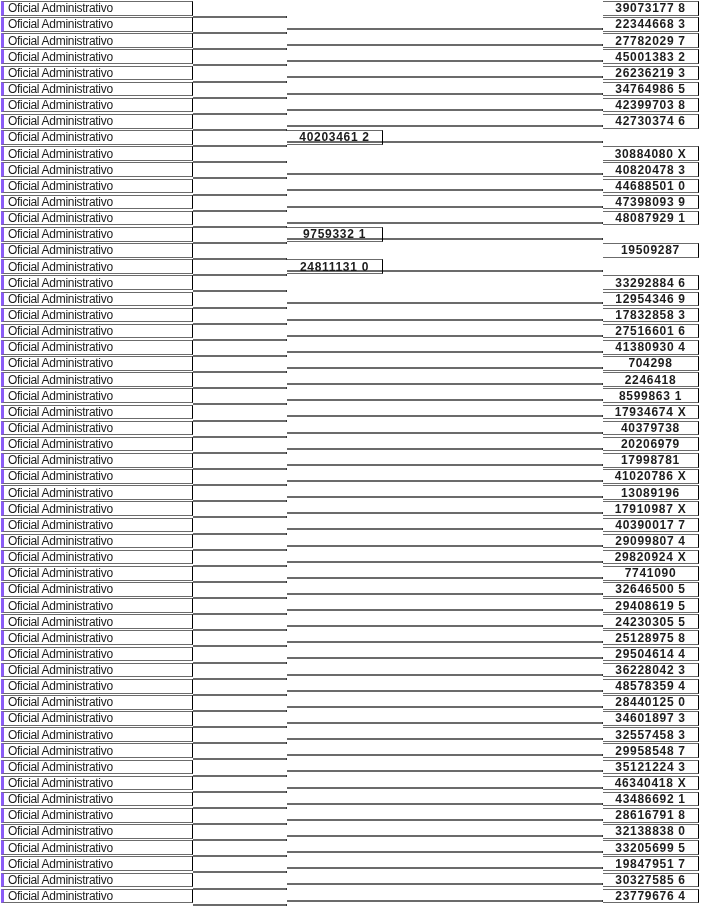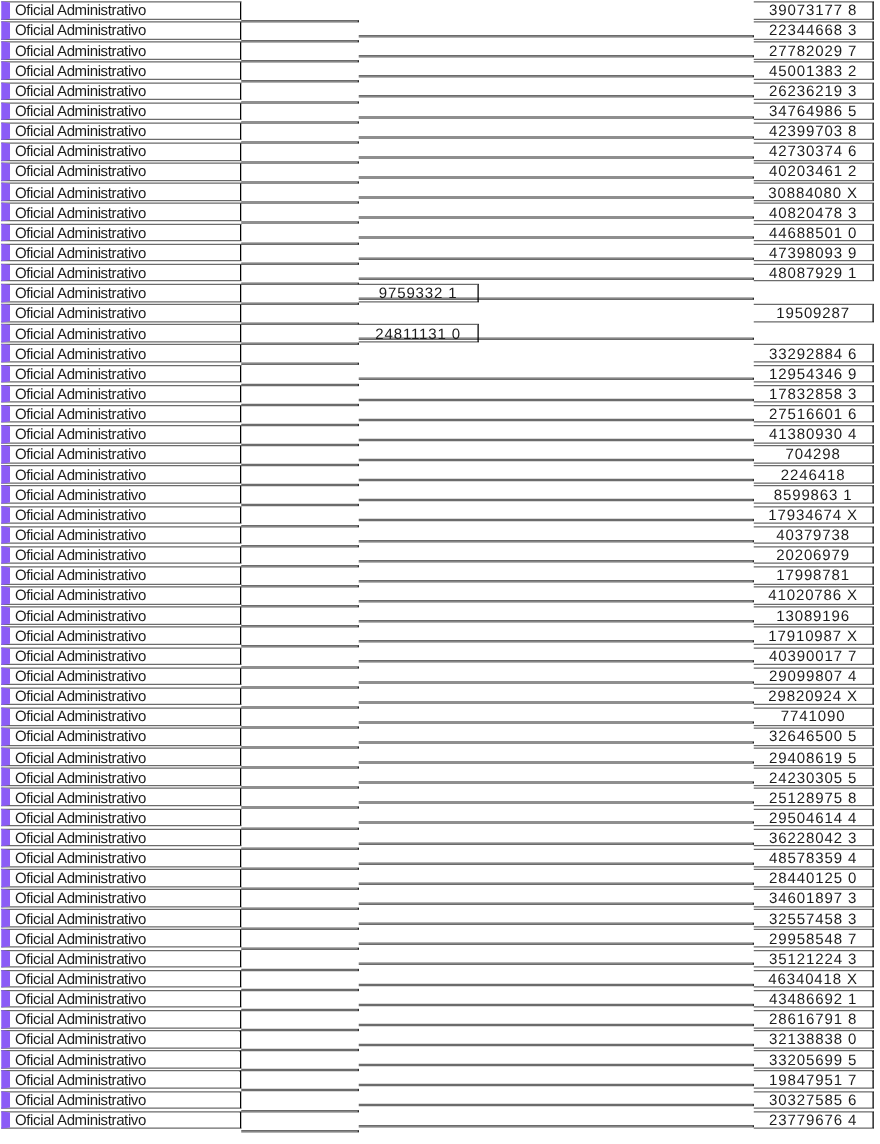--- a/index.html
+++ b/index.html
@@ -25,24 +25,24 @@
     border-bottom: 1px solid #6b6b6b;
     border-right: 1px solid #000000;
     display: flex;
     align-items: center;
     overflow: hidden;
     white-space: nowrap;
     font-size: 12px;
     letter-spacing: -0.3px;
     color: #1c1c1c;
   }
-  .c1 { width: 192px; border-left: 7px solid #8b5cf6; padding-left: 4px; }
+  .c1 { width: 192px; border-left: 3px solid #8b5cf6; padding-left: 4px; }
   .c2 { width: 94px;  justify-content: center; margin-top: 15px; }
   .c3 { width: 316px; padding-left: 4px; margin-top: 27px; }
-  .c4 { width: 96px;  justify-content: center; letter-spacing: 0.7px; }
+  .c4 { width: 96px;  justify-content: center; letter-spacing: 0.7px; font-weight: bold; }
 </style>
 </head>
 <body>
 
 <div id="table">
   <div class="row">
     <div class="cell c1">Oficial Administrativo</div>
     <div class="cell c2">SQC-III</div>
     <div class="cell c3">NADIA BALBINOT</div>
     <div class="cell c4">39073177 8</div>
@@ -93,21 +93,20 @@
   <div class="row">
     <div class="cell c1">Oficial Administrativo</div>
     <div class="cell c2">SQC-III</div>
     <div class="cell c3">NATALIA DE AQUINO</div>
     <div class="cell c4">42730374 6</div>
   </div>
 
   <div class="row">
     <div class="cell c1">Oficial Administrativo</div>
     <div class="cell c2">SQC-III</div>
-    <div class="cell c3">NATALIA MEIRIELLY NUNES LIMA</div>
     <div class="cell c4">40203461 2</div>
   </div>
 
   <div class="row">
     <div class="cell c1">Oficial Administrativo</div>
     <div class="cell c2">SQC-III</div>
     <div class="cell c3">NATALIA SOARES DA SILVA</div>
     <div class="cell c4">30884080 X</div>
   </div>
 

